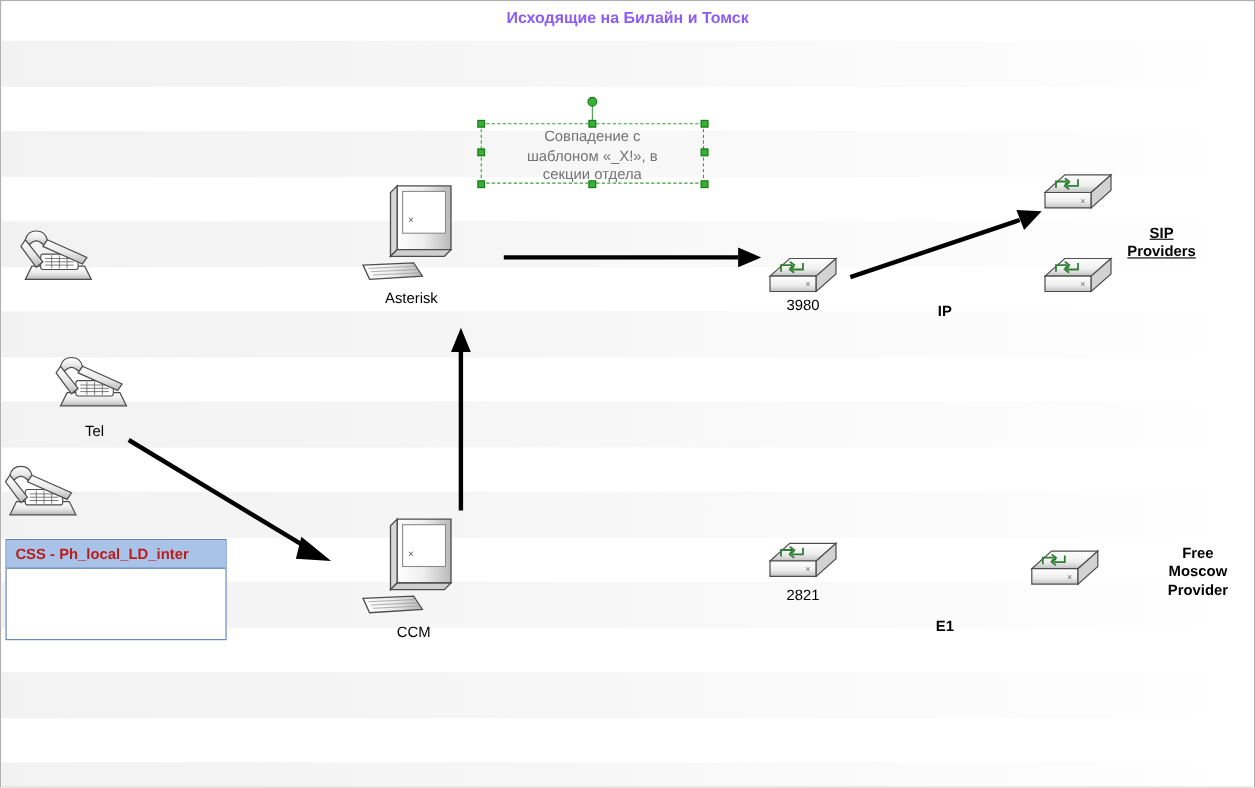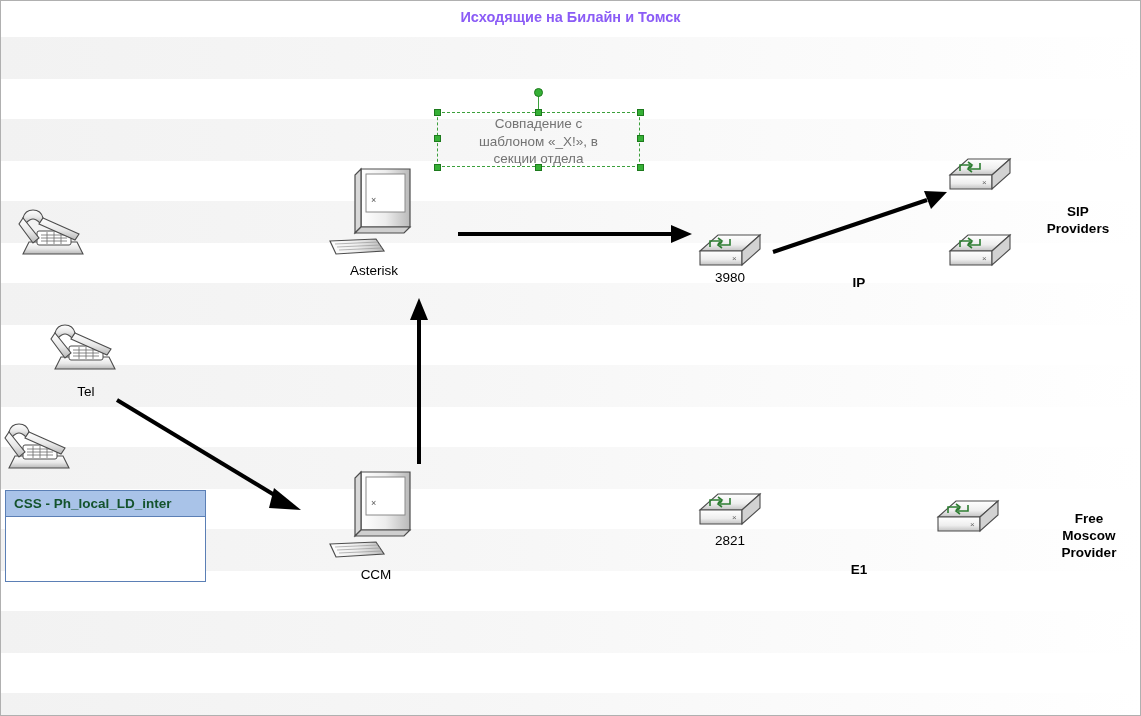--- a/index.html
+++ b/index.html
@@ -112,21 +112,21 @@
     border: 1px solid #5b7fb5;
     box-sizing: border-box;
     background: #ffffff;
   }
   .cssbox .hdr {
     height: 26px;
     background: #a9c3e8;
     border-bottom: 1px solid #5b7fb5;
     font-size: 13.5px;
     font-weight: bold;
-    color: #14532d;
+    color: #b91c1c;
     display: flex;
     align-items: center;
     padding-left: 8px;
     box-sizing: border-box;
   }
   .cssbox .body {
     height: 64px;
     background: #d6e3f5;
     display: flex;
     align-items: center;
@@ -474,19 +474,19 @@
   </div>
 
 
   <div class="lbl" style="left:315px;top:262px;width:116px;">Asterisk</div>
   <div class="lbl" style="left:40px;top:383px;width:90px;">Tel</div>
   <div class="lbl" style="left:320px;top:566px;width:110px;">CCM</div>
   <div class="lbl" style="left:684px;top:269px;width:90px;">3980</div>
   <div class="lbl" style="left:684px;top:532px;width:90px;">2821</div>
   <div class="lbl bold" style="left:818px;top:274px;width:80px;">IP</div>
   <div class="lbl bold" style="left:818px;top:561px;width:80px;">E1</div>
-  <div class="lbl bold" style="left:1022px;top:203px;width:110px;">SIP
+  <div class="lbl bold" style="left:1000px;top:203px;width:110px;text-decoration:underline;">SIP
 Providers</div>
-  <div class="lbl bold" style="left:1036px;top:494px;width:104px;margin-top:16px;">Free
+  <div class="lbl bold" style="left:1036px;top:494px;width:104px;">Free
 Moscow
 Provider</div>
 
 </div>
 
 </body></html>

